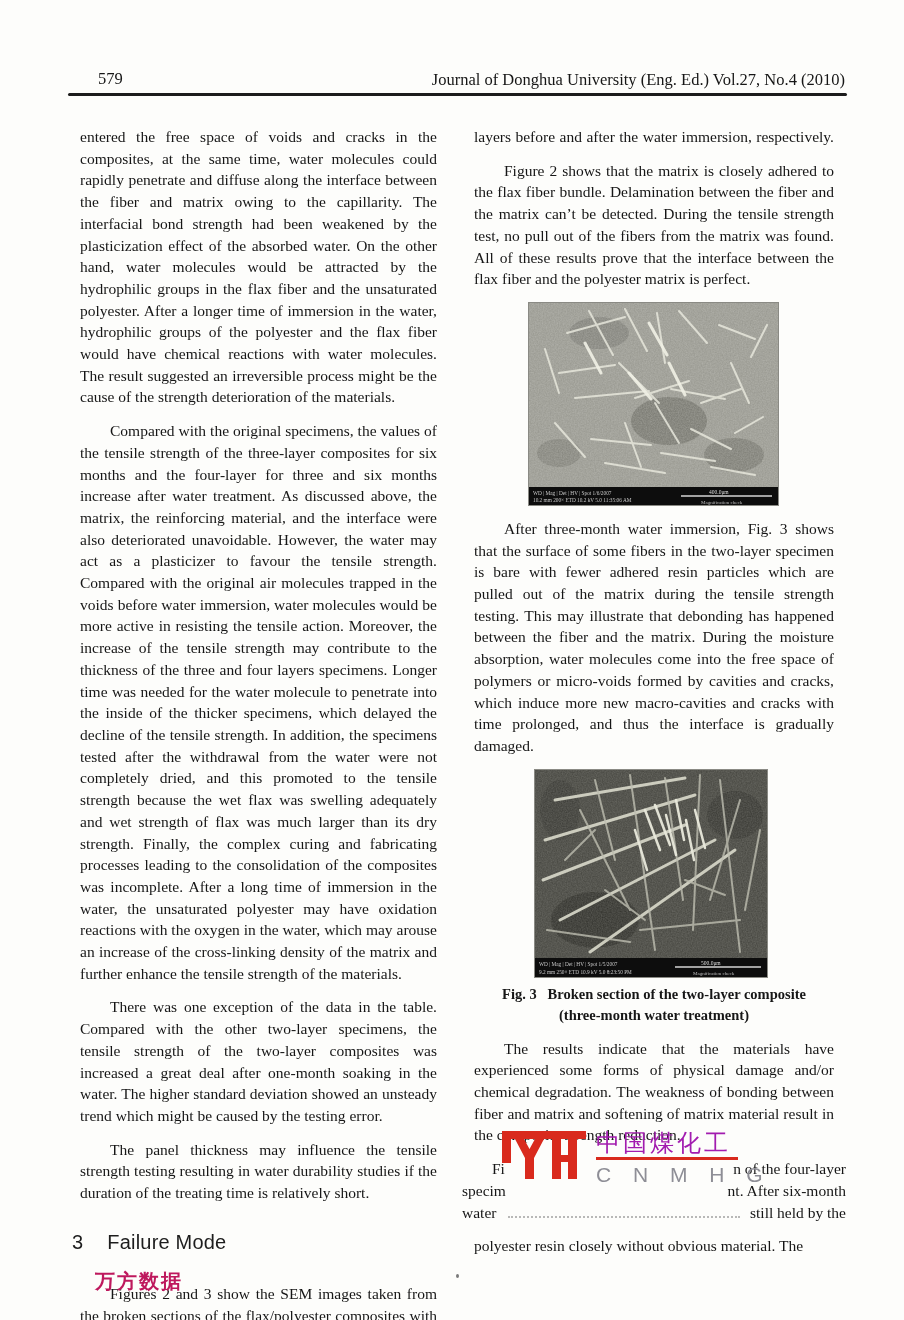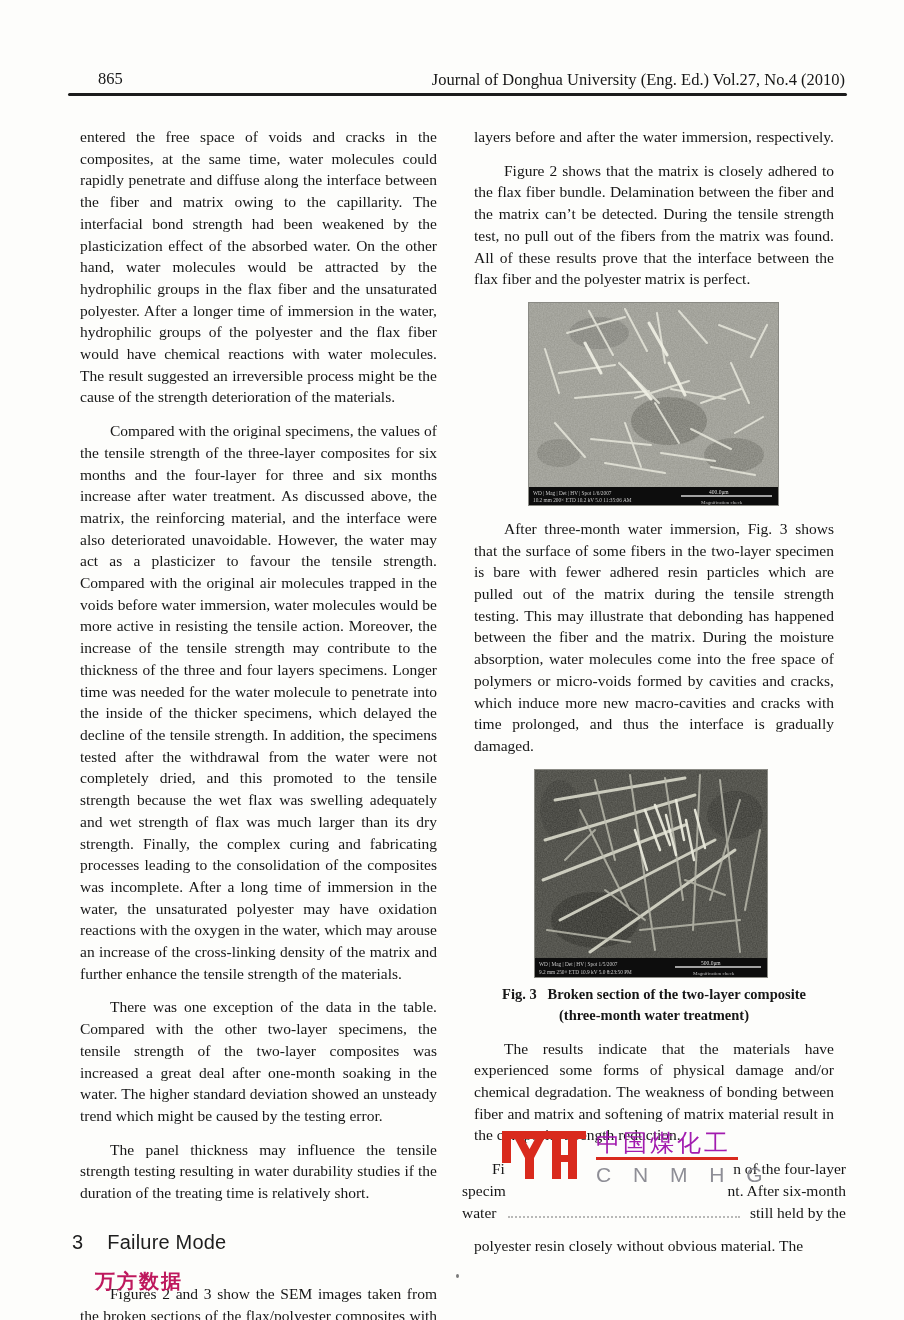--- a/index.html
+++ b/index.html
@@ -46,21 +46,21 @@
   
   .footer-mark{position:absolute;left:95px;top:1268px;font-size:20px;color:#be185d;letter-spacing:2px;
                font-family:"DejaVu Sans",sans-serif;font-weight:600;}
   .speck{position:absolute;left:456px;top:1274px;width:3px;height:4px;background:#7a7a7a;border-radius:50%;}
 </style>
 </head>
 <body>
 
 <div class="page">
 
-  <span class="pagenum">865</span>
+  <span class="pagenum">579</span>
   <span class="jtitle">Journal of Donghua University (Eng. Ed.) Vol.27, No.4 (2010)</span>
   <div class="rule"></div>
 
   <div class="col left">
     <p class="noindent">entered the free space of voids and cracks in the composites, at the same time, water molecules could rapidly penetrate and diffuse along the interface between the fiber and matrix owing to the capillarity. The interfacial bond strength had been weakened by the plasticization effect of the absorbed water. On the other hand, water molecules would be attracted by the hydrophilic groups in the flax fiber and the unsaturated polyester. After a longer time of immersion in the water, hydrophilic groups of the polyester and the flax fiber would have chemical reactions with water molecules. The result suggested an irreversible process might be the cause of the strength deterioration of the materials.</p>
     <p>Compared with the original specimens, the values of the tensile strength of the three-layer composites for six months and the four-layer for three and six months increase after water treatment. As discussed above, the matrix, the reinforcing material, and the interface were also deteriorated unavoidable. However, the water may act as a plasticizer to favour the tensile strength. Compared with the original air molecules trapped in the voids before water immersion, water molecules would be more active in resisting the tensile action. Moreover, the increase of the tensile strength may contribute to the thickness of the three and four layers specimens. Longer time was needed for the water molecule to penetrate into the inside of the thicker specimens, which delayed the decline of the tensile strength. In addition, the specimens tested after the withdrawal from the water were not completely dried, and this promoted to the tensile strength because the wet flax was swelling adequately and wet strength of flax was much larger than its dry strength. Finally, the complex curing and fabricating processes leading to the consolidation of the composites was incomplete. After a long time of immersion in the water, the unsaturated polyester may have oxidation reactions with the oxygen in the water, which may arouse an increase of the cross-linking density of the matrix and further enhance the tensile strength of the materials.</p>
     <p>There was one exception of the data in the table. Compared with the other two-layer specimens, the tensile strength of the two-layer composites was increased a great deal after one-month soaking in the water. The higher standard deviation showed an unsteady trend which might be caused by the testing error.</p>
     <p>The panel thickness may influence the tensile strength testing resulting in water durability studies if the duration of the treating time is relatively short.</p>
     <h2 class="heading">
       <span>3</span>

